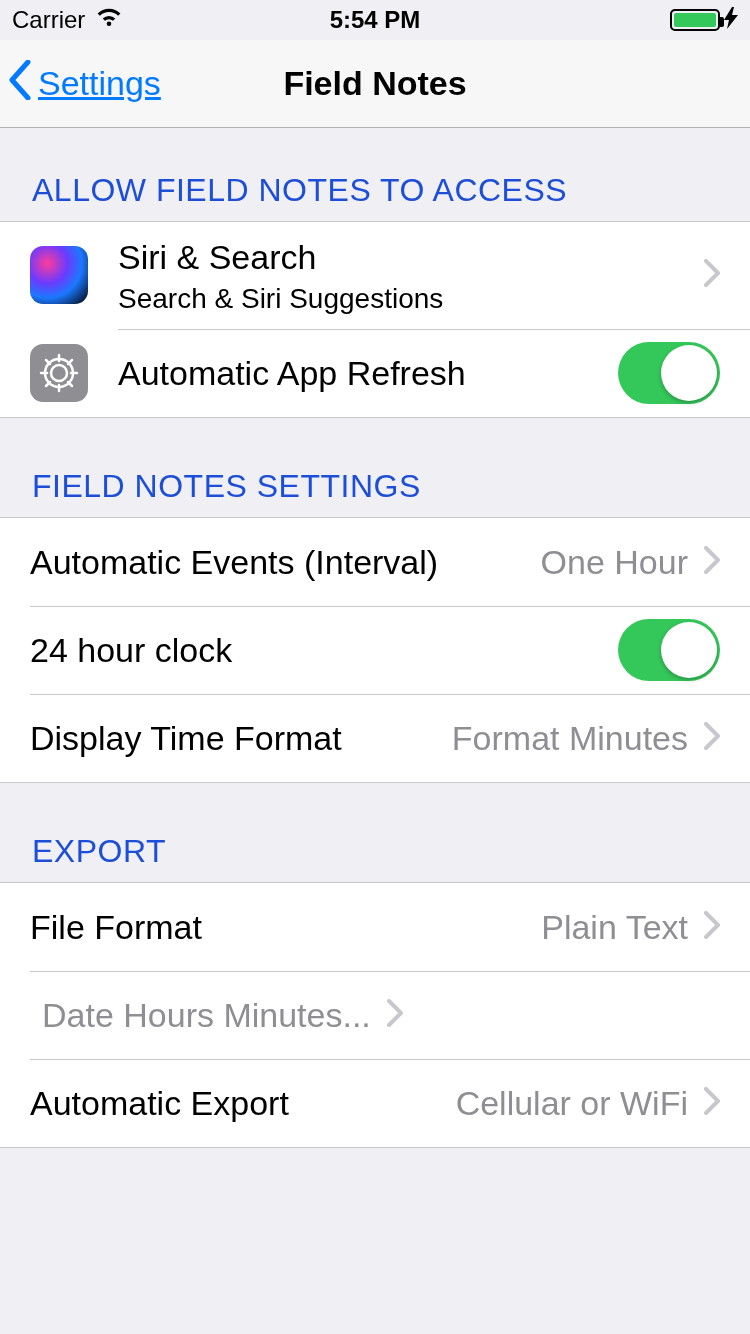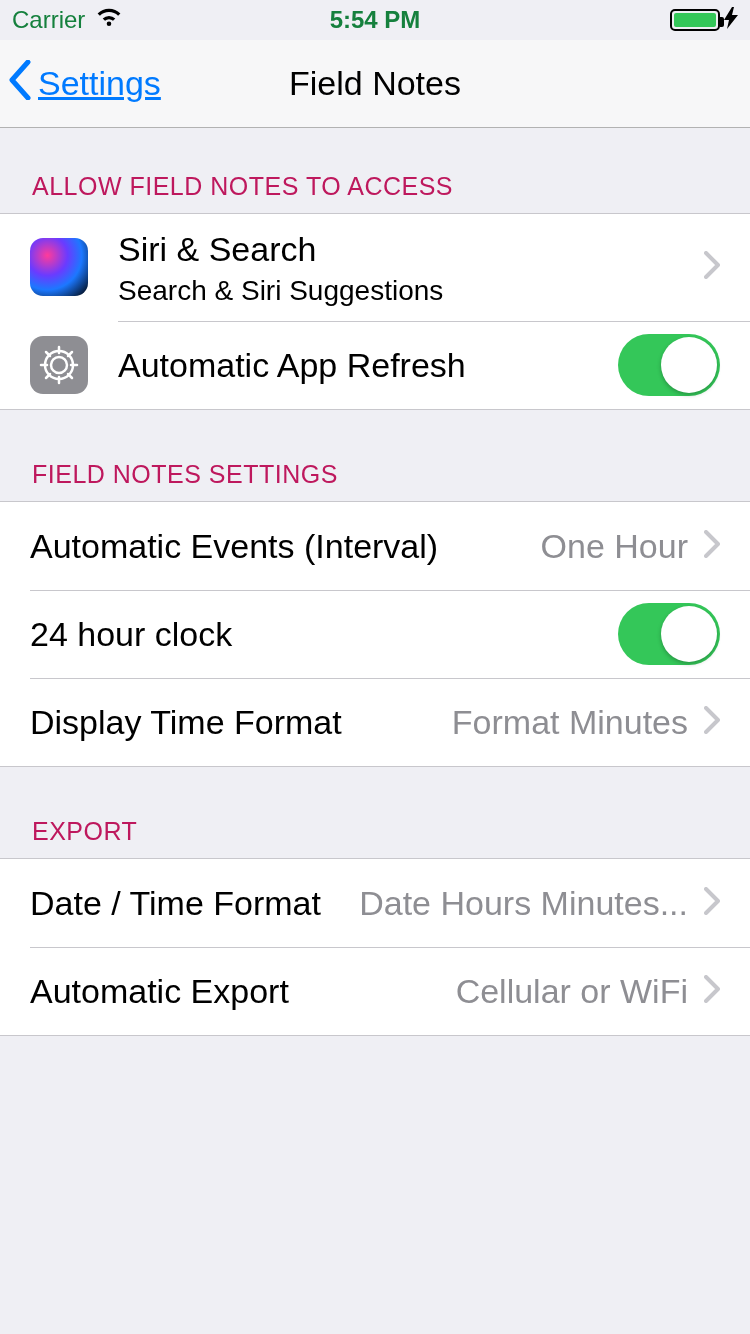--- a/index.html
+++ b/index.html
@@ -14,21 +14,21 @@
   }
   
   .status-bar {
     height: 40px;
     display: flex;
     align-items: center;
     justify-content: space-between;
     padding: 0 12px;
     font-size: 24px;
     font-weight: 500;
-    color: #15803d;
+    color: #000000;
   }
   .status-left { display:flex; align-items:center; gap:10px;}
   .wifi { display:inline-block; }
   .status-center { position:absolute; left:50%; transform:translateX(-50%); font-weight:600;}
   .status-right { display:flex; align-items:center; gap:4px;}
   .battery {
     width:50px; height:22px; border:2px solid #000; border-radius:5px; position:relative;
     display:flex; align-items:center; padding:2px;
   }
   .battery::after{
@@ -47,28 +47,28 @@
     padding: 0 8px;
     background:#F7F7F8;
   }
   .nav-back {
     display:flex; align-items:center; gap:4px;
     color:#007AFF; font-size:34px; font-weight:400;text-decoration:underline;
   }
   .back-chevron { font-size:48px; font-weight:400; line-height:1; margin-right:2px;}
   .nav-title {
     position:absolute; left:50%; transform:translateX(-50%);
-    font-size:34px; font-weight:400;
+    font-size:34px; font-weight:700;
   }
 
   
   .section-header {
     padding: 44px 32px 12px 32px;
-    font-size:25px;
-    color:#be185d;
+    font-size:32px;
+    color:#1d4ed8;
     letter-spacing:0.5px;
     text-transform:uppercase;
   }
   .section-header.short { padding-top:50px; }
 
   
   .group {
     background:#fff;
     border-top:1px solid #C8C7CC;
     border-bottom:1px solid #C8C7CC;
@@ -213,22 +213,28 @@
     <span class="chevron"><svg viewBox="0 0 16 28" width="16" height="28">
           <path d="M2 2 L14 14 L2 26" stroke="#C7C7CC" stroke-width="4" fill="none" stroke-linecap="round" stroke-linejoin="round"></path>
         </svg></span>
   </div>
 </div>
 
 <div class="section-header short">EXPORT</div>
 <div class="group">
   <div class="row">
     <div class="row-text">
-        <div class="row-title">Date / Time Format</div>
-      </div>
+        <div class="row-title">File Format</div>
+      </div>
+    <div class="row-value">Plain Text</div>
+    <span class="chevron"><svg viewBox="0 0 16 28" width="16" height="28">
+          <path d="M2 2 L14 14 L2 26" stroke="#C7C7CC" stroke-width="4" fill="none" stroke-linecap="round" stroke-linejoin="round"></path>
+        </svg></span>
+  </div>
+  <div class="row">
     <div class="row-value trunc">Date Hours Minutes...</div>
     <span class="chevron"><svg viewBox="0 0 16 28" width="16" height="28">
           <path d="M2 2 L14 14 L2 26" stroke="#C7C7CC" stroke-width="4" fill="none" stroke-linecap="round" stroke-linejoin="round"></path>
         </svg></span>
   </div>
   <div class="row">
     <div class="row-text">
         <div class="row-title">Automatic Export</div>
       </div>
     <div class="row-value">Cellular or WiFi</div>

